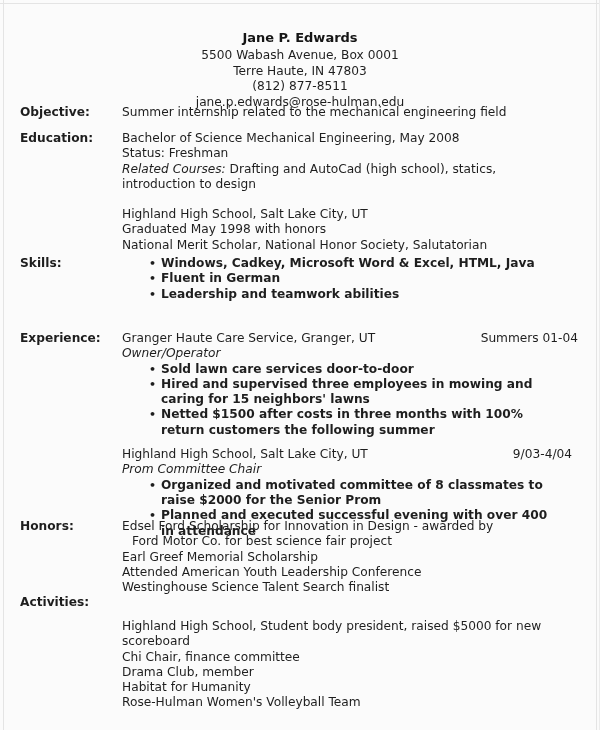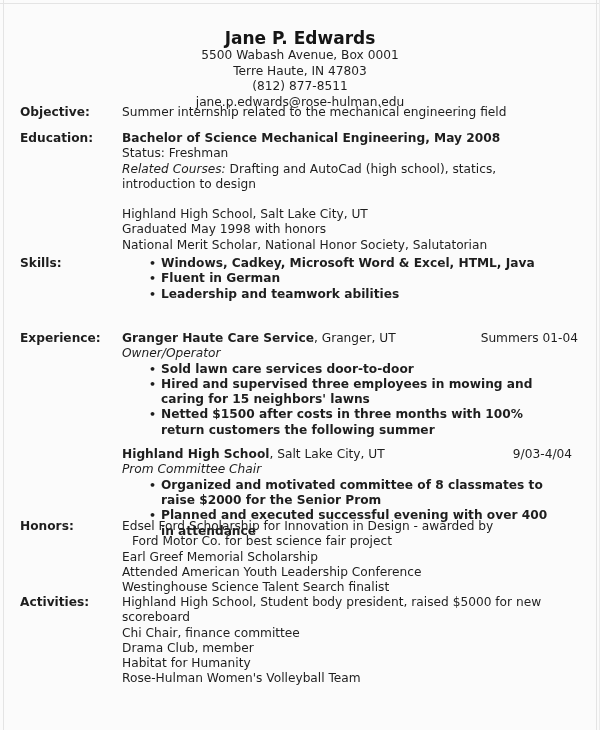--- a/index.html
+++ b/index.html
@@ -12,27 +12,27 @@
     background:#fbfbfb;
   }
   .frame .line-top { position:absolute; left:0; right:0; top:3px; height:1px; background:#e4e4e4; }
   .frame .line-left { position:absolute; top:0; bottom:0; left:3px; width:1px; background:#e4e4e4; }
   .frame .line-right { position:absolute; top:0; bottom:0; right:3px; width:1px; background:#e4e4e4; }
   .frame .line-right2 { position:absolute; top:0; bottom:0; right:0px; width:1px; background:#ececec; }
 
   .page { position:absolute; left:0; top:0; width:600px; font-size:12.2px; line-height:15.3px; }
 
   .header { position:absolute; top:28px; left:0; width:600px; text-align:center; }
-  .header .name { font-size:17px; font-weight:bold; line-height:20px; color:#151515; }
+  .header .name { font-size:13px; font-weight:bold; line-height:20px; color:#151515; }
   .header .line { line-height:15.5px; }
 
   .section { position:absolute; left:20px; width:560px; }
   .label { position:absolute; left:0; top:0; width:100px; font-weight:bold; }
   .content { position:absolute; left:102px; top:0; width:460px; }
-  .bold { font-weight:bold; }
+  .bold { font-weight:normal; }
   .italic { font-style:italic; }
   ul.bul { list-style:none; margin:0; padding:0 0 0 39px;font-weight:bold; }
   ul.bul li { position:relative; padding-left:0; }
   ul.bul li::before { content:"\2022"; position:absolute; left:-12px; top:0; font-size:11px; }
   .row { position:relative; }
   .date { position:absolute; right:4px; top:0; }
   .hang { padding-left:10px; }
   .gap { height:15px; }
 </style>
 </head>
@@ -117,21 +117,21 @@
       <div>Edsel Ford Scholarship for Innovation in Design - awarded by</div>
       <div class="hang">Ford Motor Co. for best science fair project</div>
       <div>Earl Greef Memorial Scholarship</div>
       <div>Attended American Youth Leadership Conference</div>
       <div>Westinghouse Science Talent Search finalist</div>
     </div>
   </div>
 
   <div class="section" style="top:595px;">
     <div class="label">Activities:</div>
-    <div class="content" style="width:450px;">
+    <div class="content" style="width:450px;margin-top:24px;">
       <div>Highland High School, Student body president, raised $5000 for new scoreboard</div>
       <div>Chi Chair, finance committee</div>
       <div>Drama Club, member</div>
       <div>Habitat for Humanity</div>
       <div>Rose-Hulman Women's Volleyball Team</div>
     </div>
   </div>
 
 </div>
 

